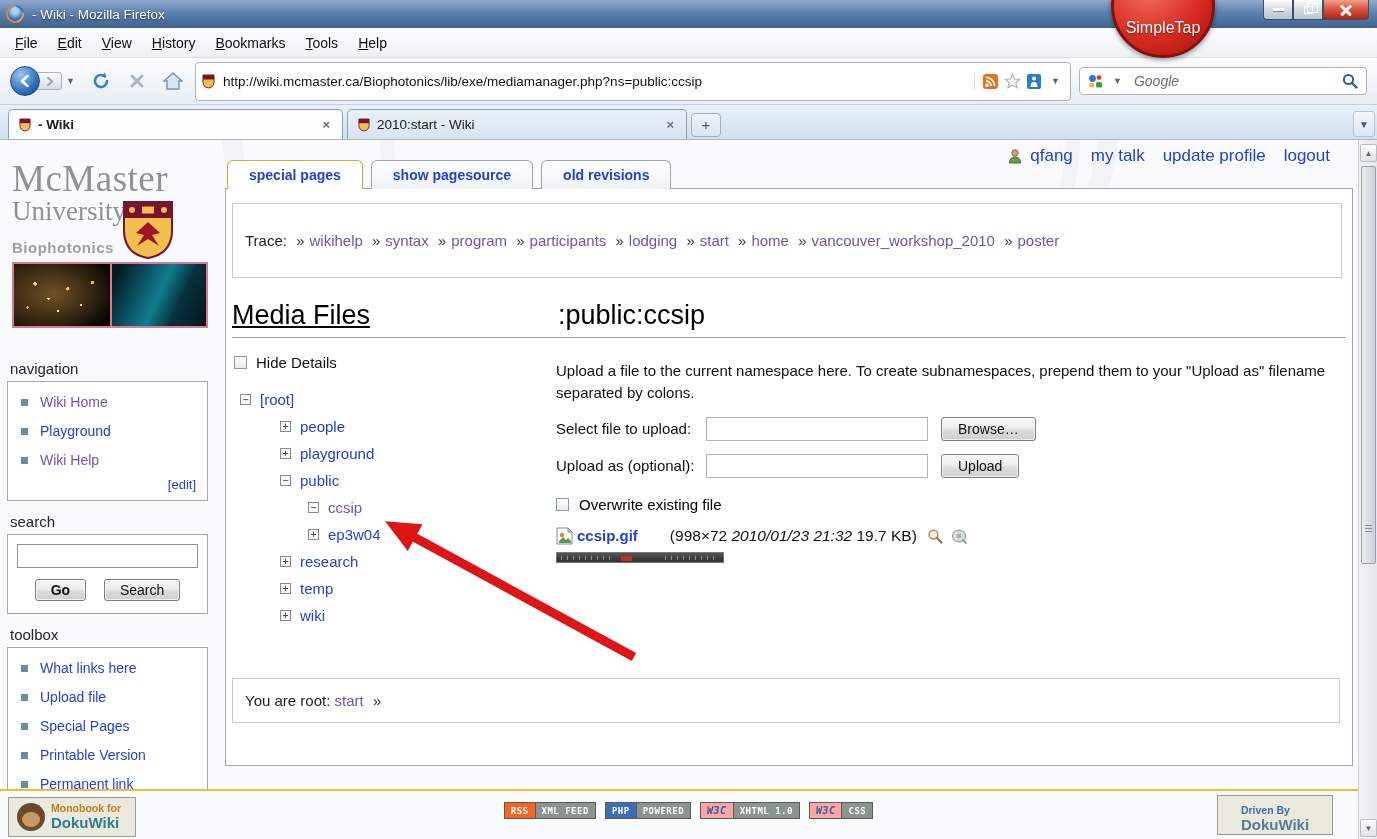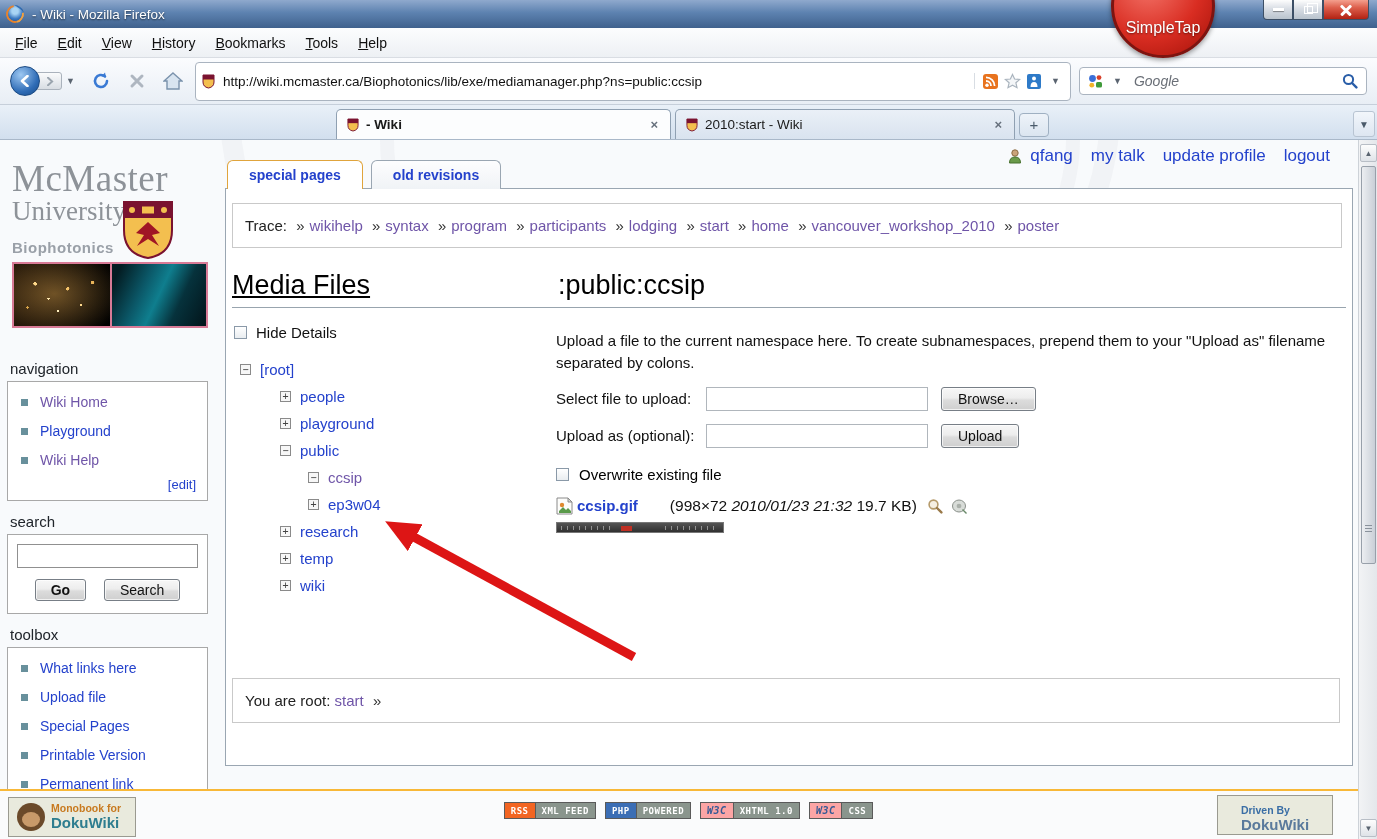--- a/index.html
+++ b/index.html
@@ -71,21 +71,21 @@
     width:288px; height:28px; background:#fff; border:1px solid #aab4c0; border-radius:4px;
     display:flex; align-items:center; padding:0 8px; gap:6px;
   }
   .search-input { flex:1; border:none; outline:none; font-size:14px; font-style:italic; color:#555;
     font-family:"Liberation Sans",sans-serif; background:transparent; }
   .search-input::placeholder { color:#6a6f77; font-style:italic; }
   
   .tabbar {
     position:absolute; left:0; top:105px; width:1377px; height:35px;
     background:linear-gradient(#e9f0f8,#d2dfee); border-bottom:1px solid #a9b8c9; z-index:30;
-    display:flex; align-items:flex-end; padding-left:8px;justify-content:center;
+    display:flex; align-items:flex-end; padding-left:8px;
   }
   .tab { height:30px; display:flex; align-items:center; gap:7px; padding:0 10px;
     border:1px solid #8fa0b2; border-bottom:none; border-radius:5px 5px 0 0; margin-right:4px; }
   .tab.active { width:335px; background:#fcfdfe; font-weight:bold; }
   .tab.inactive { width:340px; background:linear-gradient(#eaf0f7,#d9e3ef); }
   .tab-title { flex:1; font-size:13.5px; color:#1a1a1a; white-space:nowrap; overflow:hidden; }
   .tab-close { color:#66707c; font-size:13px; font-weight:bold; padding:0 2px; }
   .newtab-btn { height:24px; width:30px; margin-bottom:2px; border:1px solid #9fb0c2; border-radius:4px;
     background:linear-gradient(#eef3f9,#dbe5f0); color:#4a5a6a; font-size:15px; text-align:center; line-height:22px; }
   .tablist-btn { position:absolute; right:2px; top:6px; width:22px; height:26px; border:1px solid #b8c4d2;
@@ -138,21 +138,21 @@
   }
   .btn.bold { font-weight:bold; }
   
   .content-area { position:absolute; left:225px; top:20px; width:1128px; z-index:3; }
   .page-tabs { display:flex; gap:8px; padding-left:2px; position:relative; z-index:2; }
   .page-tab { font-weight:bold; font-size:14px; color:#2442cc; background:#fff;
     border:1px solid #9aa6b2; border-bottom:none; border-radius:6px 6px 0 0; padding:6px 21px 6px; }
   .page-tab.active { border-color:#e0a43c; }
   .page-tab.inactive { background:linear-gradient(#fdfdfe,#f0f3f6); }
   .content-box { position:relative; border:1px solid #9aa6b2; background:#fff; height:578px; margin-top:-1px; }
-  .trace-box { margin:14px 10px 4px 6px; border:1px solid #c9c9c9; padding:13px 12px; font-size:15px; color:#222; background:#fff; }
+  .trace-box { margin:14px 10px 4px 6px; border:1px solid #c9c9c9; padding:28px 12px; font-size:15px; color:#222; background:#fff; }
   .trace-sep { color:#333; margin:0 5px; }
   .headings-row { display:flex; align-items:flex-end; border-bottom:1px solid #98a4ae; margin:8px 6px 0 6px; }
   .headings-row h1 { font-size:27px; font-weight:400; color:#000; margin:14px 0 6px; }
   .h-left { width:326px;text-decoration:underline; }
   .h-right { margin-left:28px; }
   .columns { display:flex; margin-top:16px; }
   .col-left { width:330px; padding-left:8px; }
   .col-right { flex:1; padding-right:14px; }
   .hide-details { display:flex; align-items:center; gap:9px; font-size:15px; color:#111; }
   .checkbox { width:13px; height:13px; border:1px solid #8a99a8; background:linear-gradient(#fff,#e9edf0); flex:none; }
@@ -421,20 +421,21 @@
       <div class="sb-item">
         <span class="bullet"></span>
         <span class="link">Cite this Article</span>
       </div>
     </div>
   </div>
 
   <div class="content-area">
     <div class="page-tabs">
       <div class="page-tab active">special pages</div>
+      <div class="page-tab inactive">show pagesource</div>
       <div class="page-tab inactive">old revisions</div>
     </div>
     <div class="content-box">
       <div class="trace-box">
         <span>Trace:</span>
         <span class="trace-sep">»</span><span class="visited">wikihelp</span>
         <span class="trace-sep">»</span><span class="visited">syntax</span>
         <span class="trace-sep">»</span><span class="visited">program</span>
         <span class="trace-sep">»</span><span class="visited">participants</span>
         <span class="trace-sep">»</span><span class="visited">lodging</span>

